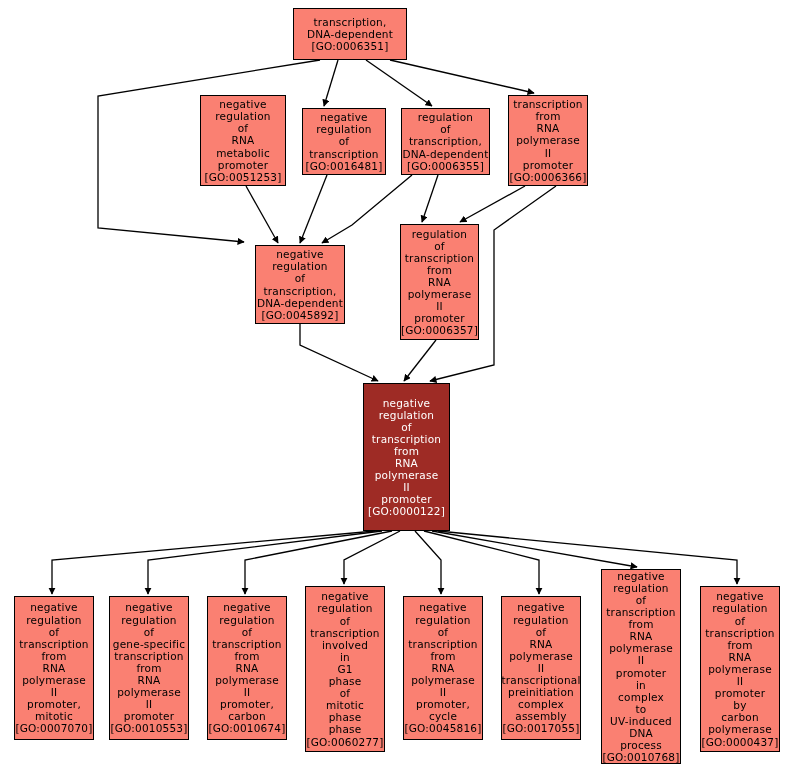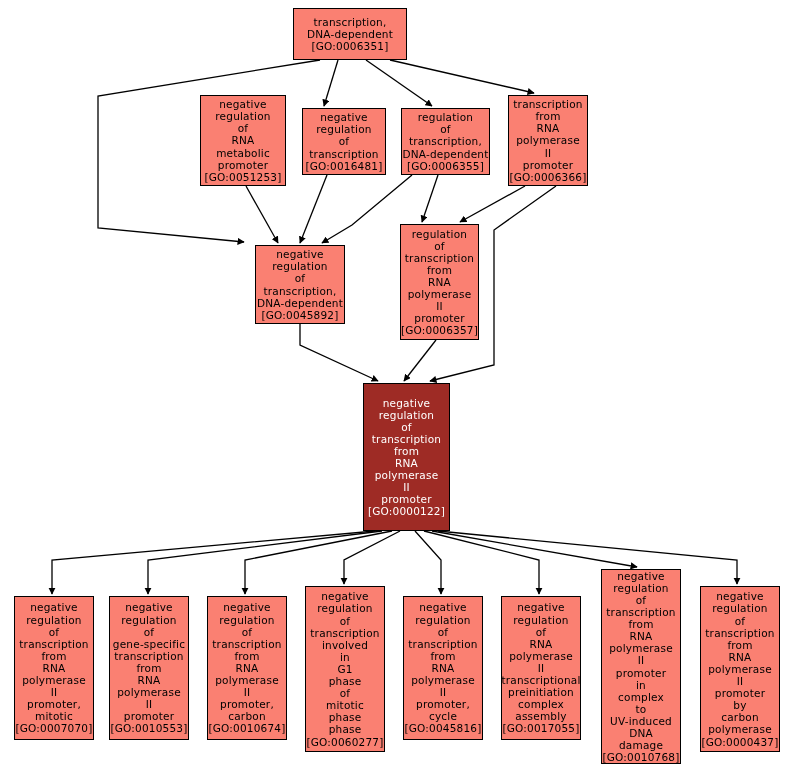--- a/index.html
+++ b/index.html
@@ -245,21 +245,21 @@
         <span class="line">from</span>
         <span class="line">RNA</span>
         <span class="line">polymerase</span>
         <span class="line">II</span>
         <span class="line">promoter</span>
         <span class="line">in</span>
         <span class="line">complex</span>
         <span class="line">to</span>
         <span class="line">UV-induced</span>
         <span class="line">DNA</span>
-        <span class="line">damage</span>
+        <span class="line">process</span>
         <span class="line">[GO:0010768]</span>
       </div>
       <div class="node normal" title="negative regulation of transcription from RNA polymerase II promoter by carbon catabolites [GO:0000437]" style="left: 700px; top: 586px; width: 80px; height: 166px;">
         <span class="line">negative</span>
         <span class="line">regulation</span>
         <span class="line">of</span>
         <span class="line">transcription</span>
         <span class="line">from</span>
         <span class="line">RNA</span>
         <span class="line">polymerase</span>

